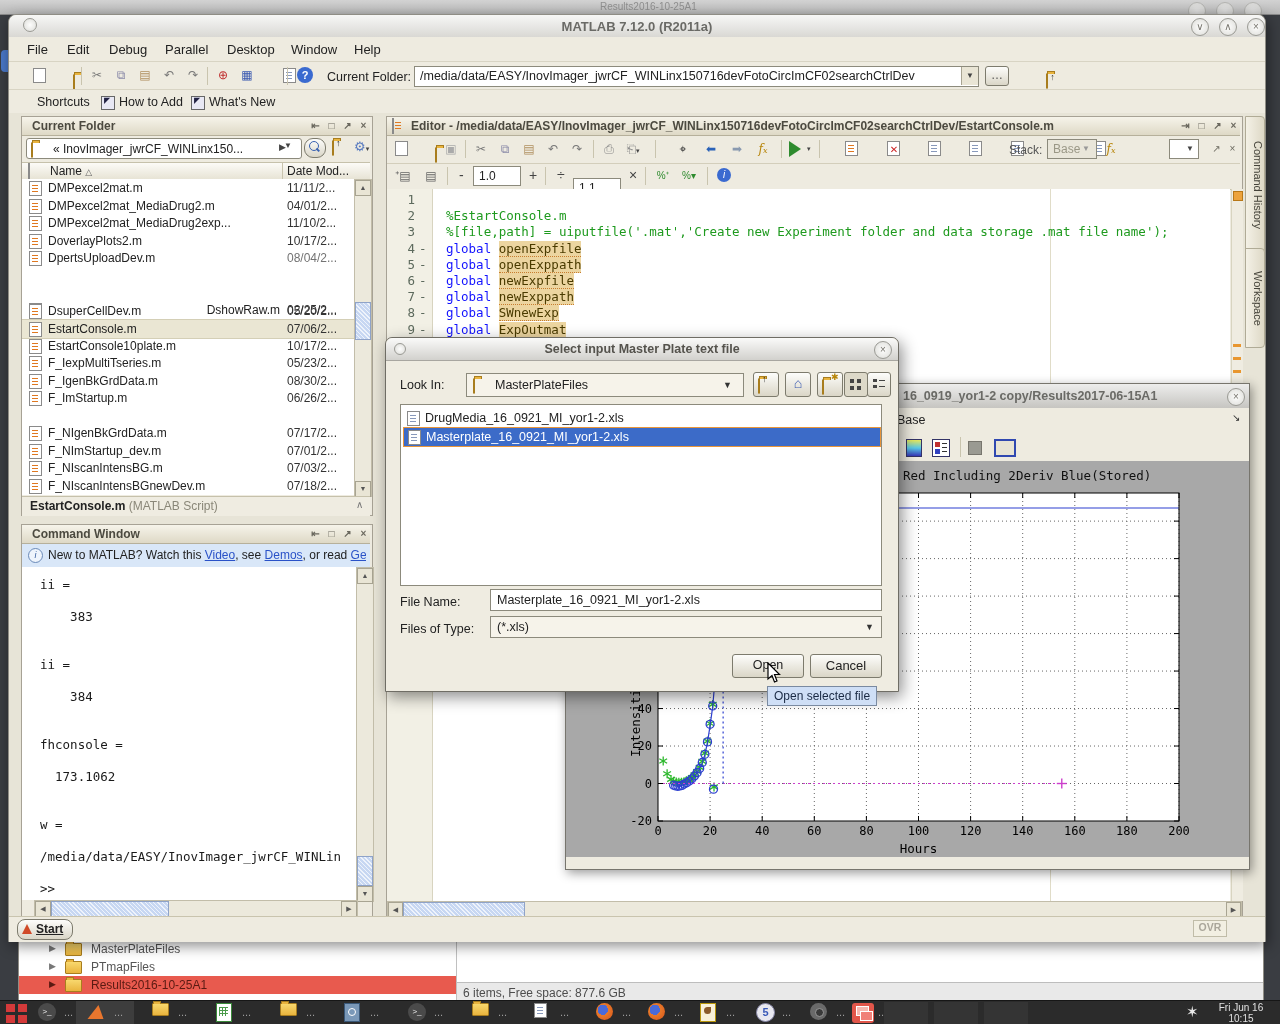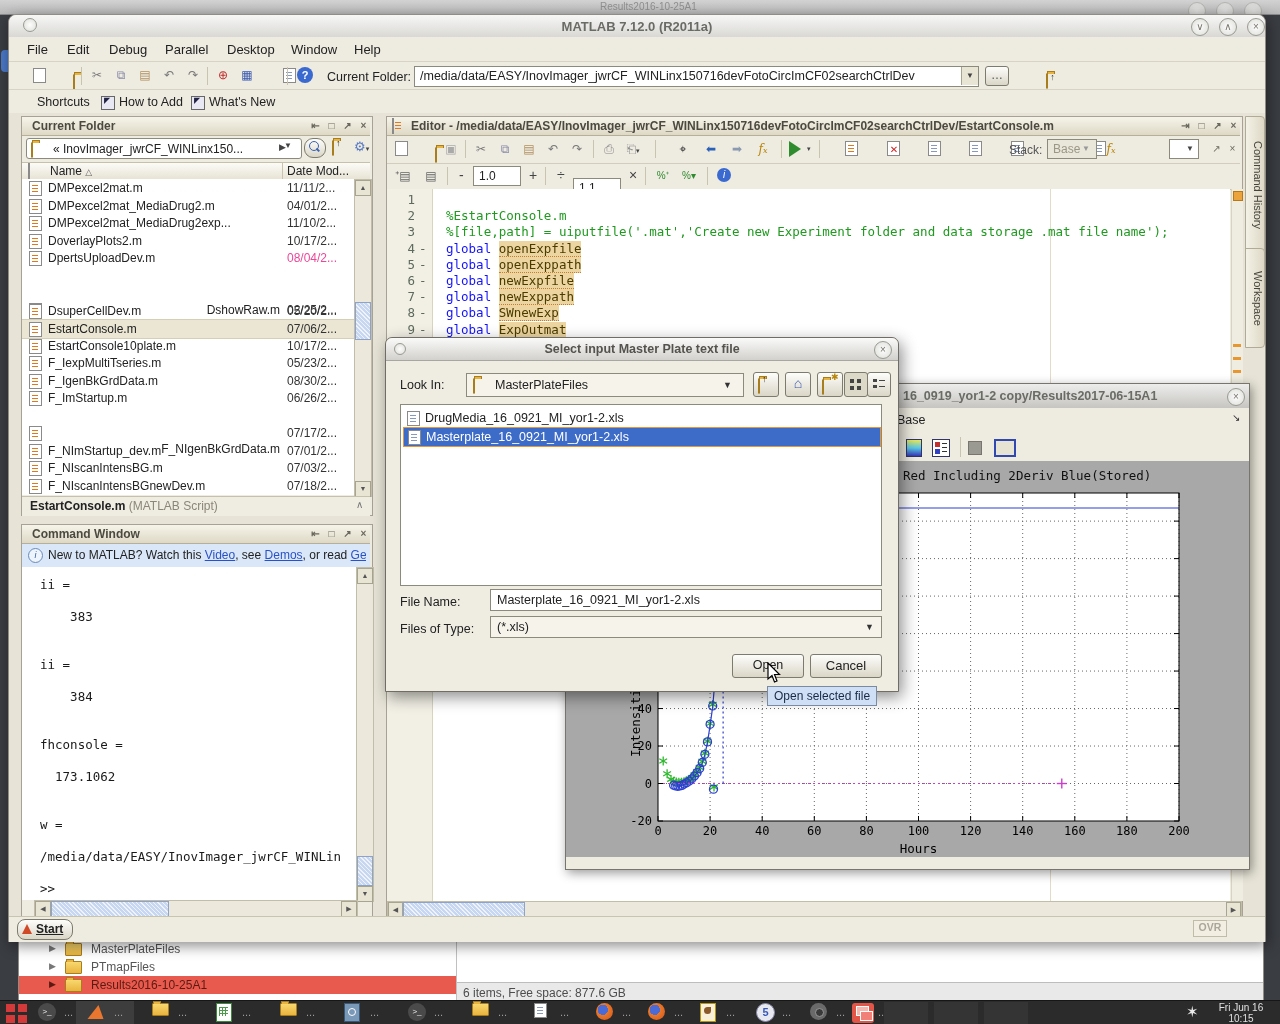--- a/index.html
+++ b/index.html
@@ -181,21 +181,21 @@
             <div style="position: absolute; left: 265px; top: 2px; color: rgb(51, 51, 51);">11/10/2...</div>
           </div>
           <div style="position: absolute; left: 0px; top: 52.5px; width: 332px; height: 17.5px;">
             <div class="page mlines" style="position: absolute; left: 7px; top: 2px;"></div>
             <div style="position: absolute; left: 26px; top: 2px; width: 232px; white-space: nowrap; overflow: hidden;">DoverlayPlots2.m</div>
             <div style="position: absolute; left: 265px; top: 2px; color: rgb(51, 51, 51);">10/17/2...</div>
           </div>
           <div style="position: absolute; left: 0px; top: 70px; width: 332px; height: 17.5px;">
             <div class="page mlines" style="position: absolute; left: 7px; top: 2px;"></div>
             <div style="position: absolute; left: 26px; top: 2px; width: 232px; white-space: nowrap; overflow: hidden;">DpertsUploadDev.m</div>
-            <div style="position: absolute; left: 265px; top: 2px; color: #ec4899;">08/04/2...</div>
+            <div style="position: absolute; left: 265px; top: 2px; color: #737373;">08/04/2...</div>
           </div>
           <div style="position: absolute; left: 0px; top: 122px; width: 304px; height: 17.5px; text-align: right;">
             <div class="page mlines" style="position: absolute; left: 7px; top: 2px;"></div>
             <div style="position: absolute; left: 26px; top: 2px; width: 232px; white-space: nowrap; overflow: hidden;">DshowRaw.m</div>
             <div style="position: absolute; left: 265px; top: 2px; color: rgb(51, 51, 51);">02/25/2...</div>
           </div>
           <div style="position: absolute; left: 0px; top: 122.5px; width: 332px; height: 17.5px;">
             <div class="page mlines" style="position: absolute; left: 7px; top: 2px;"></div>
             <div style="position: absolute; left: 26px; top: 2px; width: 232px; white-space: nowrap; overflow: hidden;">DsuperCellDev.m</div>
             <div style="position: absolute; left: 265px; top: 2px; color: rgb(51, 51, 51);">05/20/2...</div>
@@ -220,21 +220,21 @@
             <div style="position: absolute; left: 26px; top: 2px; width: 232px; white-space: nowrap; overflow: hidden;">F_IgenBkGrdData.m</div>
             <div style="position: absolute; left: 265px; top: 2px; color: rgb(51, 51, 51);">08/30/2...</div>
           </div>
           <div style="position: absolute; left: 0px; top: 210px; width: 332px; height: 17.5px;">
             <div class="page mlines" style="position: absolute; left: 7px; top: 2px;"></div>
             <div style="position: absolute; left: 26px; top: 2px; width: 232px; white-space: nowrap; overflow: hidden;">F_ImStartup.m</div>
             <div style="position: absolute; left: 265px; top: 2px; color: rgb(51, 51, 51);">06/26/2...</div>
           </div>
           <div style="position: absolute; left: 0px; top: 245px; width: 332px; height: 17.5px;">
             <div class="page mlines" style="position: absolute; left: 7px; top: 2px;"></div>
-            <div style="position: absolute; left: 26px; top: 18px; width: 232px; white-space: nowrap; overflow: hidden; text-align: right;">F_NIgenBkGrdData.m</div>
+            <div style="position: absolute; left: 26px; top: 2px; width: 232px; white-space: nowrap; overflow: hidden;">F_NIgenBkGrdData.m</div>
             <div style="position: absolute; left: 265px; top: 2px; color: rgb(51, 51, 51);">07/17/2...</div>
           </div>
           <div style="position: absolute; left: 0px; top: 262.5px; width: 332px; height: 17.5px;">
             <div class="page mlines" style="position: absolute; left: 7px; top: 2px;"></div>
             <div style="position: absolute; left: 26px; top: 2px; width: 232px; white-space: nowrap; overflow: hidden;">F_NImStartup_dev.m</div>
             <div style="position: absolute; left: 265px; top: 2px; color: rgb(51, 51, 51);">07/01/2...</div>
           </div>
           <div style="position: absolute; left: 0px; top: 280px; width: 332px; height: 17.5px;">
             <div class="page mlines" style="position: absolute; left: 7px; top: 2px;"></div>
             <div style="position: absolute; left: 26px; top: 2px; width: 232px; white-space: nowrap; overflow: hidden;">F_NIscanIntensBG.m</div>

